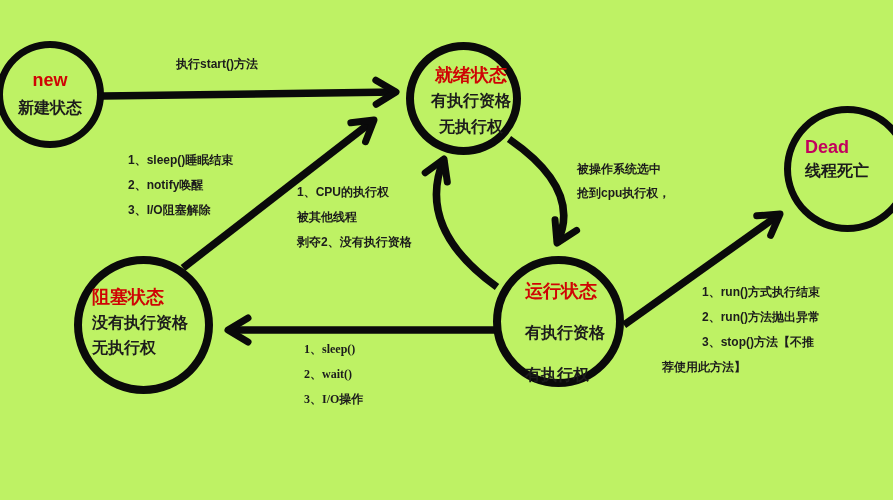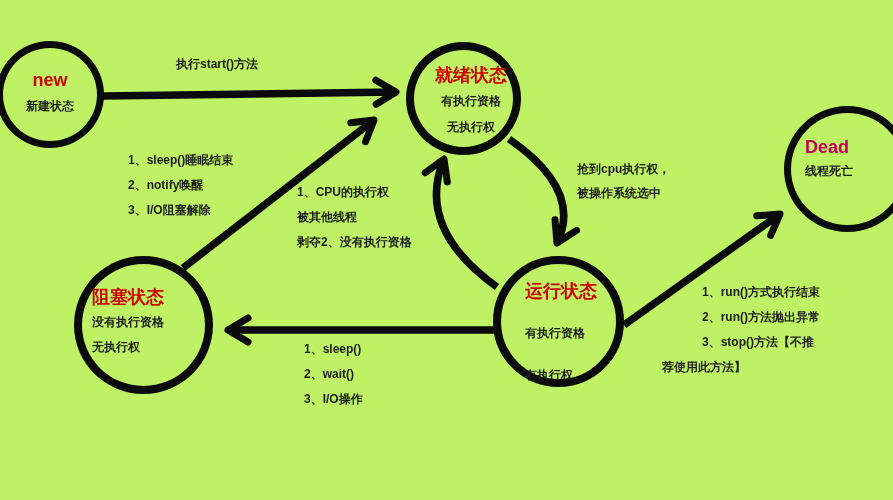--- a/index.html
+++ b/index.html
@@ -21,21 +21,21 @@
     position: absolute;
     border: 8px solid #0a0a0a;
     border-radius: 50%;
     box-sizing: border-box;
     display: flex;
     flex-direction: column;
     color: #1c1c1c;
     font-weight: bold;
   }
   .node .node-title { font-size: 18px; color: #cf0404; }
-  .node .node-line  { font-size: 12px; }
+  .node .node-line  { font-size: 16px; }
   .node-new {
     left: -4px; top: 41px; width: 108px; height: 107px;
     border-width: 7px;
     align-items: center; padding-top: 22px;
   }
   .node-new .node-title { margin-bottom: 7px; }
   .node-ready {
     left: 406px; top: 42px; width: 115px; height: 113px;
     padding: 12px 0 0 15px; line-height: 26px; align-items: center;
   }
@@ -58,21 +58,21 @@
     color: #1c1c1c;
     font-size: 12px;
     font-weight: bold;
     line-height: 25px;
     white-space: nowrap;
   }
   .lbl-start    { left: 176px; top: 52px;  }
   .lbl-unblock  { left: 128px; top: 140px; margin-top: 8px; }
   .lbl-lose-cpu { left: 297px; top: 180px; }
   .lbl-get-cpu  { left: 577px; top: 157px; line-height: 24px; }
-  .lbl-to-block { left: 304px; top: 337px; }
+  .lbl-to-block { left: 304px; top: 337px; font-family: Liberation Serif, serif; }
   .lbl-to-dead  { left: 702px; top: 280px; }
   .lbl-to-dead .outdent { margin-left: -40px; }
 </style>
 </head>
 <body>
 
 <div class="canvas">
 
   <svg class="edges" viewBox="0 0 893 500">
     <defs>
@@ -126,22 +126,22 @@
     <div>3、I/O阻塞解除</div>
   </div>
 
   <div class="edge-label lbl-lose-cpu">
     <div>1、CPU的执行权</div>
     <div>被其他线程</div>
     <div>剥夺2、没有执行资格</div>
   </div>
 
   <div class="edge-label lbl-get-cpu">
+    <div>被操作系统选中</div>
     <div>抢到cpu执行权，</div>
-    <div>被操作系统选中</div>
   </div>
 
   <div class="edge-label lbl-to-block">
     <div>1、sleep()</div>
     <div>2、wait()</div>
     <div>3、I/O操作</div>
   </div>
 
   <div class="edge-label lbl-to-dead">
     <div>1、run()方式执行结束</div>

